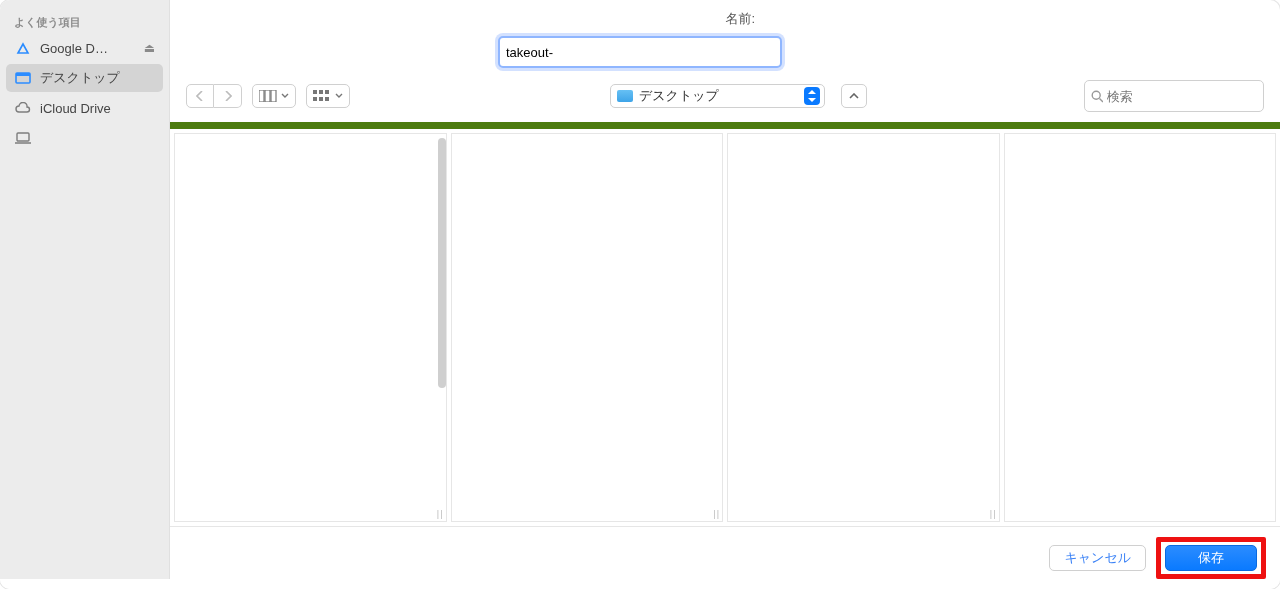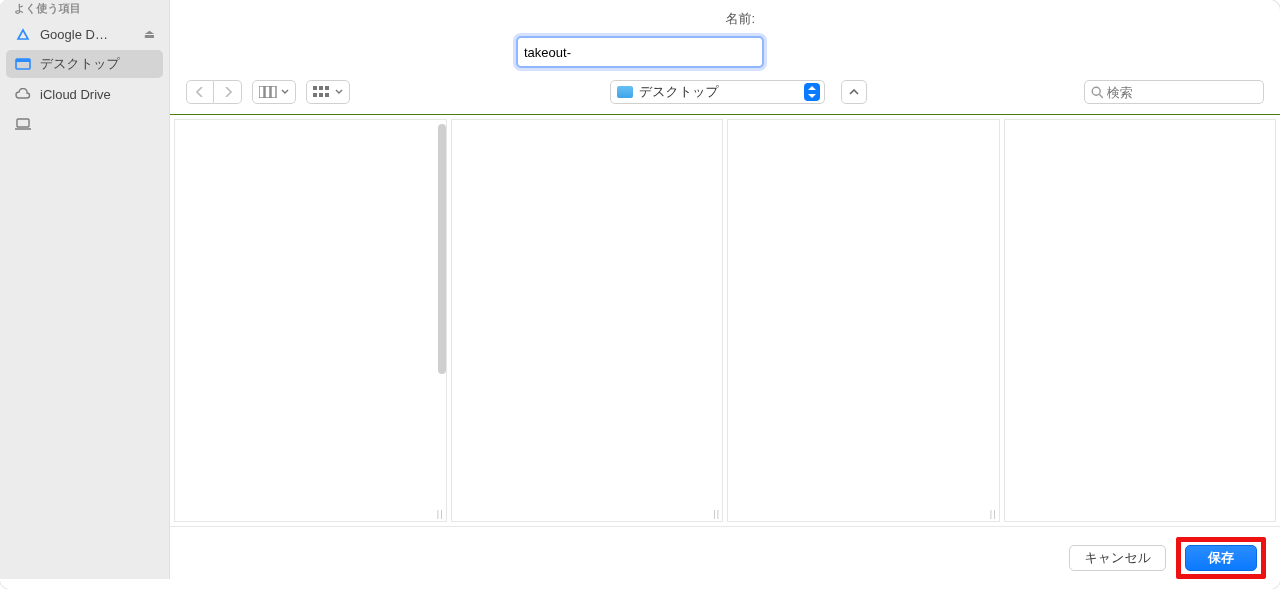--- a/index.html
+++ b/index.html
@@ -37,21 +37,21 @@
     flex-direction: column;
   }
   .form-label {
     width: 50px;
     text-align: right;
     color: #555;
     font-size: 13px;
     margin-left: 180px; 
   }
   .name-input {
-    width: 248px;
+    width: 284px;
     height: 24px;
     border: 2px solid #8fb6ff;
     border-radius: 5px;
     background: #fff;
     padding: 14px 6px;
     font-size: 13px;
     box-shadow: 0 0 0 3px rgba(130,170,255,.35);
     outline: none;
   }
   .tag-input {
@@ -132,39 +132,39 @@
     background: #fff;
     display: inline-flex;
     align-items: center;
     justify-content: center;
     margin-left: 6px;
   }
 
   .toolbar .spacer-right { flex: 1; }
   .search-box {
     display: flex; align-items: center;
-    height: 24px; width: 180px;
+    height: 32px; width: 180px;
     border: 1px solid #d0d0d0;
     border-radius: 5px;
     background: #fff;
     padding: 0 6px;
     gap: 4px;
   }
   .search-box input {
     border: none; outline: none;
     font-size: 13px; width: 100%;
     background: transparent;
     color: #888;
   }
 
   
   .body {
     display: flex;
     flex: 1;
-    border-top: 1px solid #4d7c0f;
+    border-top: 7px solid #4d7c0f;
     min-height: 0;
     position: relative;
   }
   .sidebar {
     width: 170px;
     background: #ececec;
     padding: 8px 6px;
     display: flex;
     flex-direction: column;
     gap: 2px;
@@ -237,31 +237,30 @@
     border-top: 1px solid #e6e6e6;
     background: #fff;
   }
   .btn {
     height: 26px;
     padding: 0 14px;
     border: 1px solid #d0d0d0;
     border-radius: 5px;
     background: #fff;
     font-size: 13px;
-    color: #404040;
+    color: #3b82f6;
     display: inline-flex;
     align-items: center;
     justify-content: center;
   }
   .btn.primary {
     background: linear-gradient(#2b8cff,#0a7aff);
     color: #fff;
     border: 1px solid #0a6ae0;
-    padding: 0 22px;
-    font-weight: bold;
+    padding: 0 32px;
   }
   .highlight-box {
     border: 5px solid #e11;
     padding: 3px 4px;
     border-radius: 2px;
   }
   .footer .grow { flex: 1; }
 
   
   svg { display: block; }

